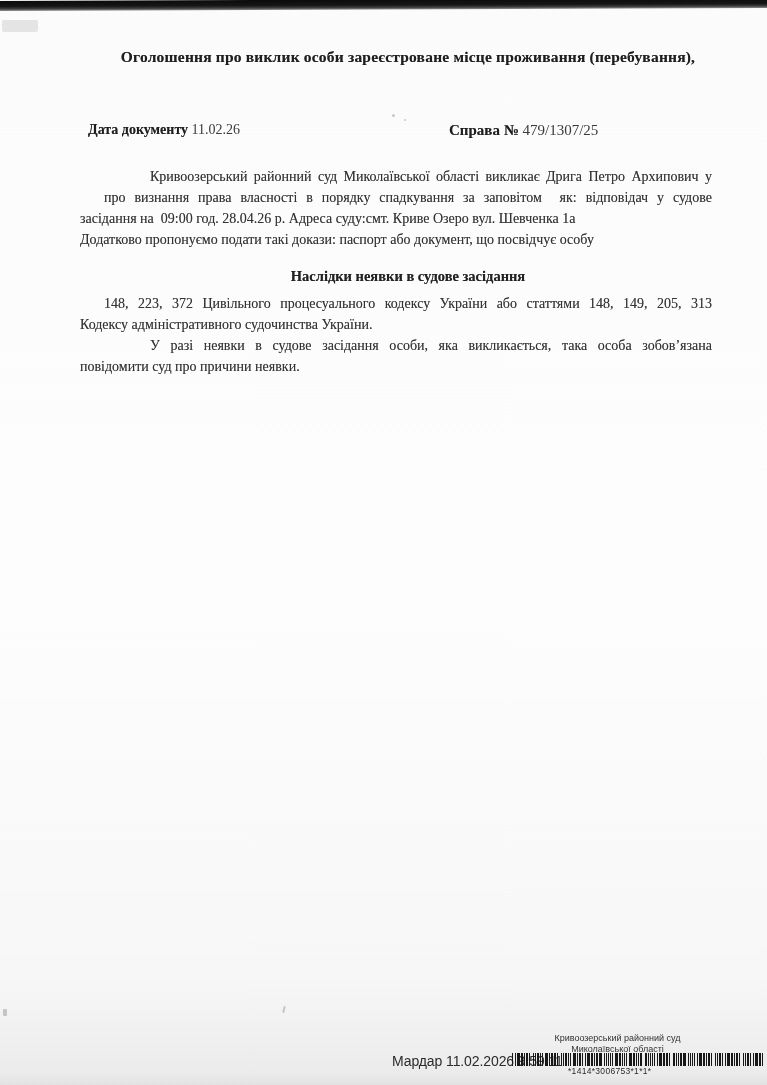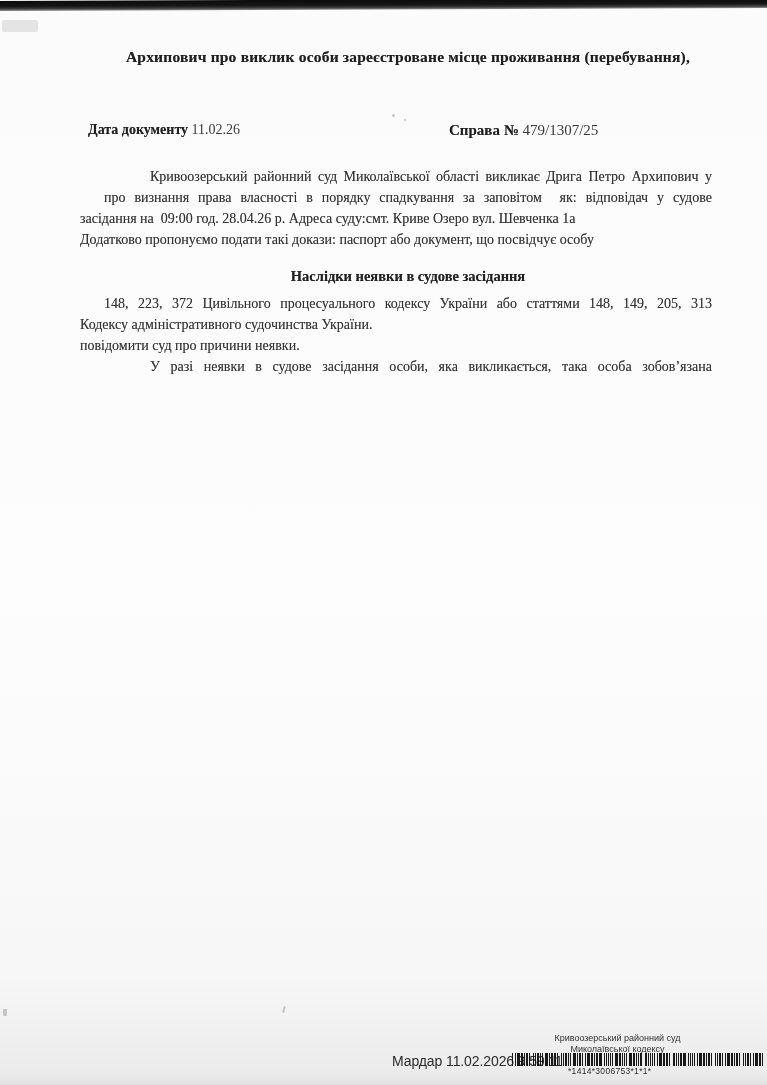--- a/index.html
+++ b/index.html
@@ -67,21 +67,21 @@
 
   <div class="top-edge"></div>
   <div class="smudge" style="left:2px;top:20px;width:36px;height:12px;"></div>
   <div class="speck" style="left:392px;top:114px;width:3px;height:3px;"></div>
   <div class="speck" style="left:404px;top:119px;width:2px;height:2px;"></div>
   <div class="speck" style="left:283px;top:1006px;width:2px;height:7px;transform:rotate(14deg);border-radius:1px;"></div>
   <div class="speck" style="left:3px;top:1009px;width:4px;height:7px;border-radius:1px;"></div>
   <div class="fade-right"></div>
 
   <div class="title">
-    <div>Архипович про виклик особи зареєстроване місце проживання (перебування),</div>
+    <div>Оголошення про виклик особи зареєстроване місце проживання (перебування),</div>
   </div>
 
   <div class="meta-date">
     <span class="blabel">Дата документу</span>
     <span class="bval">11.02.26</span>
   </div>
   <div class="meta-case">
     <span class="blabel">Справа №</span>
     <span class="bval">479/1307/25</span>
   </div>
@@ -91,27 +91,27 @@
     <div class="line jline">про визнання права власності в порядку спадкування за заповітом &nbsp;як: відповідач у судове</div>
     <div class="line lline">засідання на&nbsp; 09:00 год. 28.04.26 р. Адреса суду:смт. Криве Озеро вул. Шевченка 1а</div>
     <div class="line lline">Додатково пропонуємо подати такі докази: паспорт або документ, що посвідчує особу</div>
   </div>
 
   <div class="section-heading">Наслідки неявки в судове засідання</div>
 
   <div class="block block2">
     <div class="line jline">148, 223, 372 Цивільного процесуального кодексу України або статтями 148, 149, 205, 313</div>
     <div class="line lline">Кодексу адміністративного судочинства України.</div>
+    <div class="line jline indent">У разі неявки в судове засідання особи, яка викликається, така особа зобов’язана</div>
     <div class="line lline">повідомити суд про причини неявки.</div>
-    <div class="line jline indent">У разі неявки в судове засідання особи, яка викликається, така особа зобов’язана</div>
   </div>
 
   <div class="footer-court">
     <div>Кривоозерський районний суд</div>
-    <div>Миколаївської кодексу</div>
+    <div>Миколаївської області</div>
   </div>
   <div class="footer-stamp">Мардар 11.02.2026 9:59:11</div>
   <div class="barcode" style="width: 251.2px;">
       <div class="bar" style="left: 0px; width: 1px;"></div>
       <div class="bar" style="left: 3.4px; width: 1px;"></div>
       <div class="bar" style="left: 5.4px; width: 2.4px;"></div>
       <div class="bar" style="left: 8.8px; width: 2.4px;"></div>
       <div class="bar" style="left: 12.2px; width: 1px;"></div>
       <div class="bar" style="left: 14px; width: 2.4px;"></div>
       <div class="bar" style="left: 17.4px; width: 1px;"></div>

